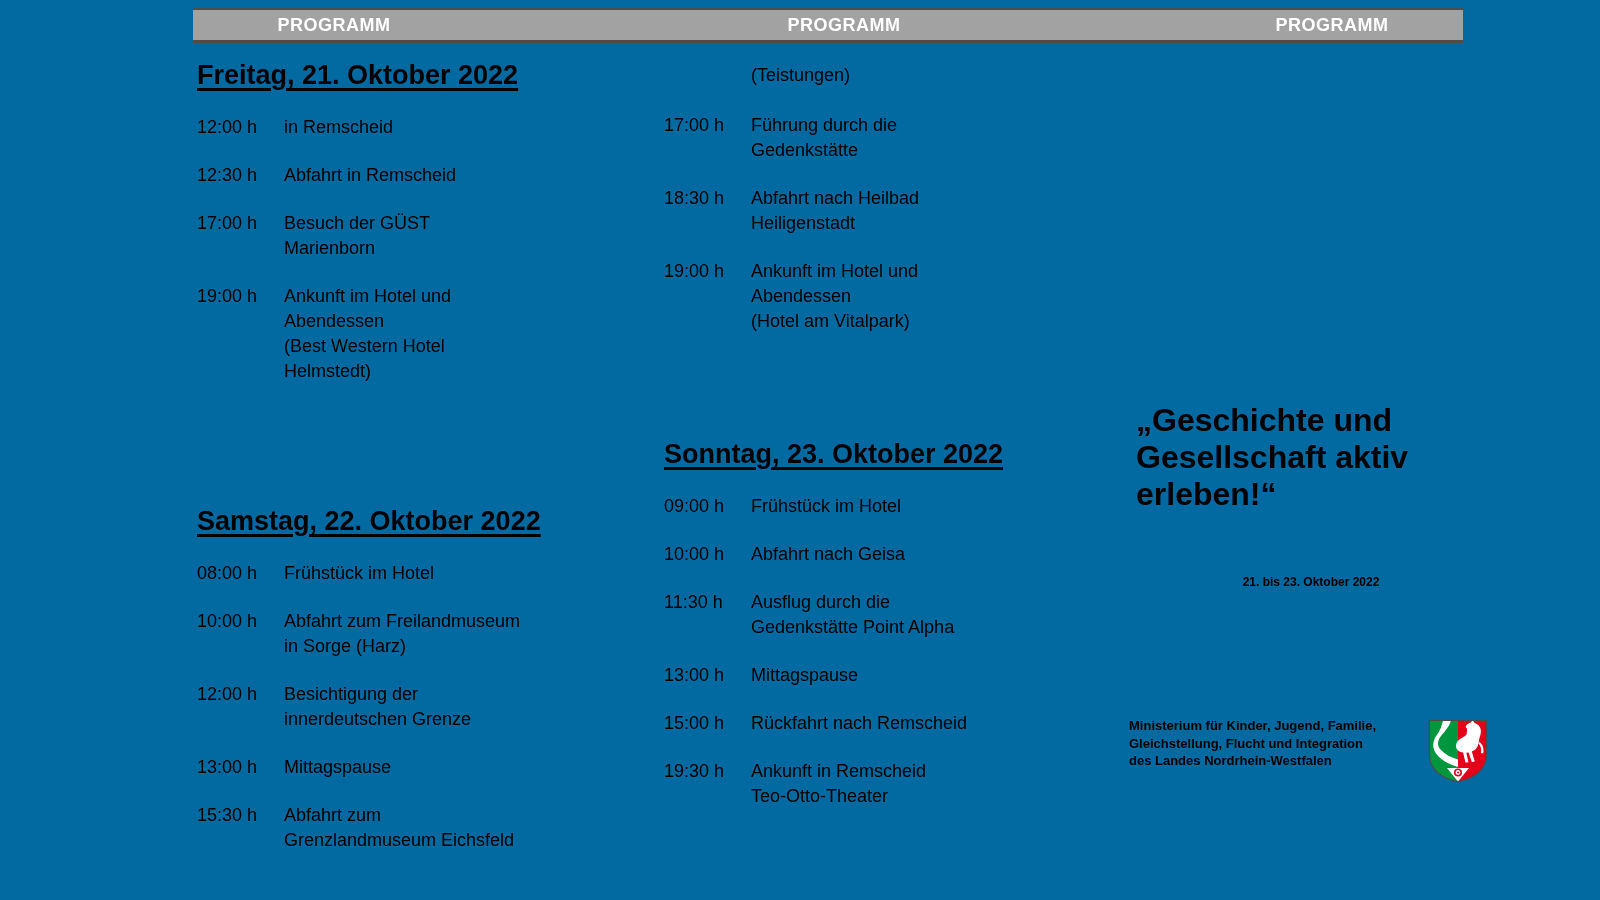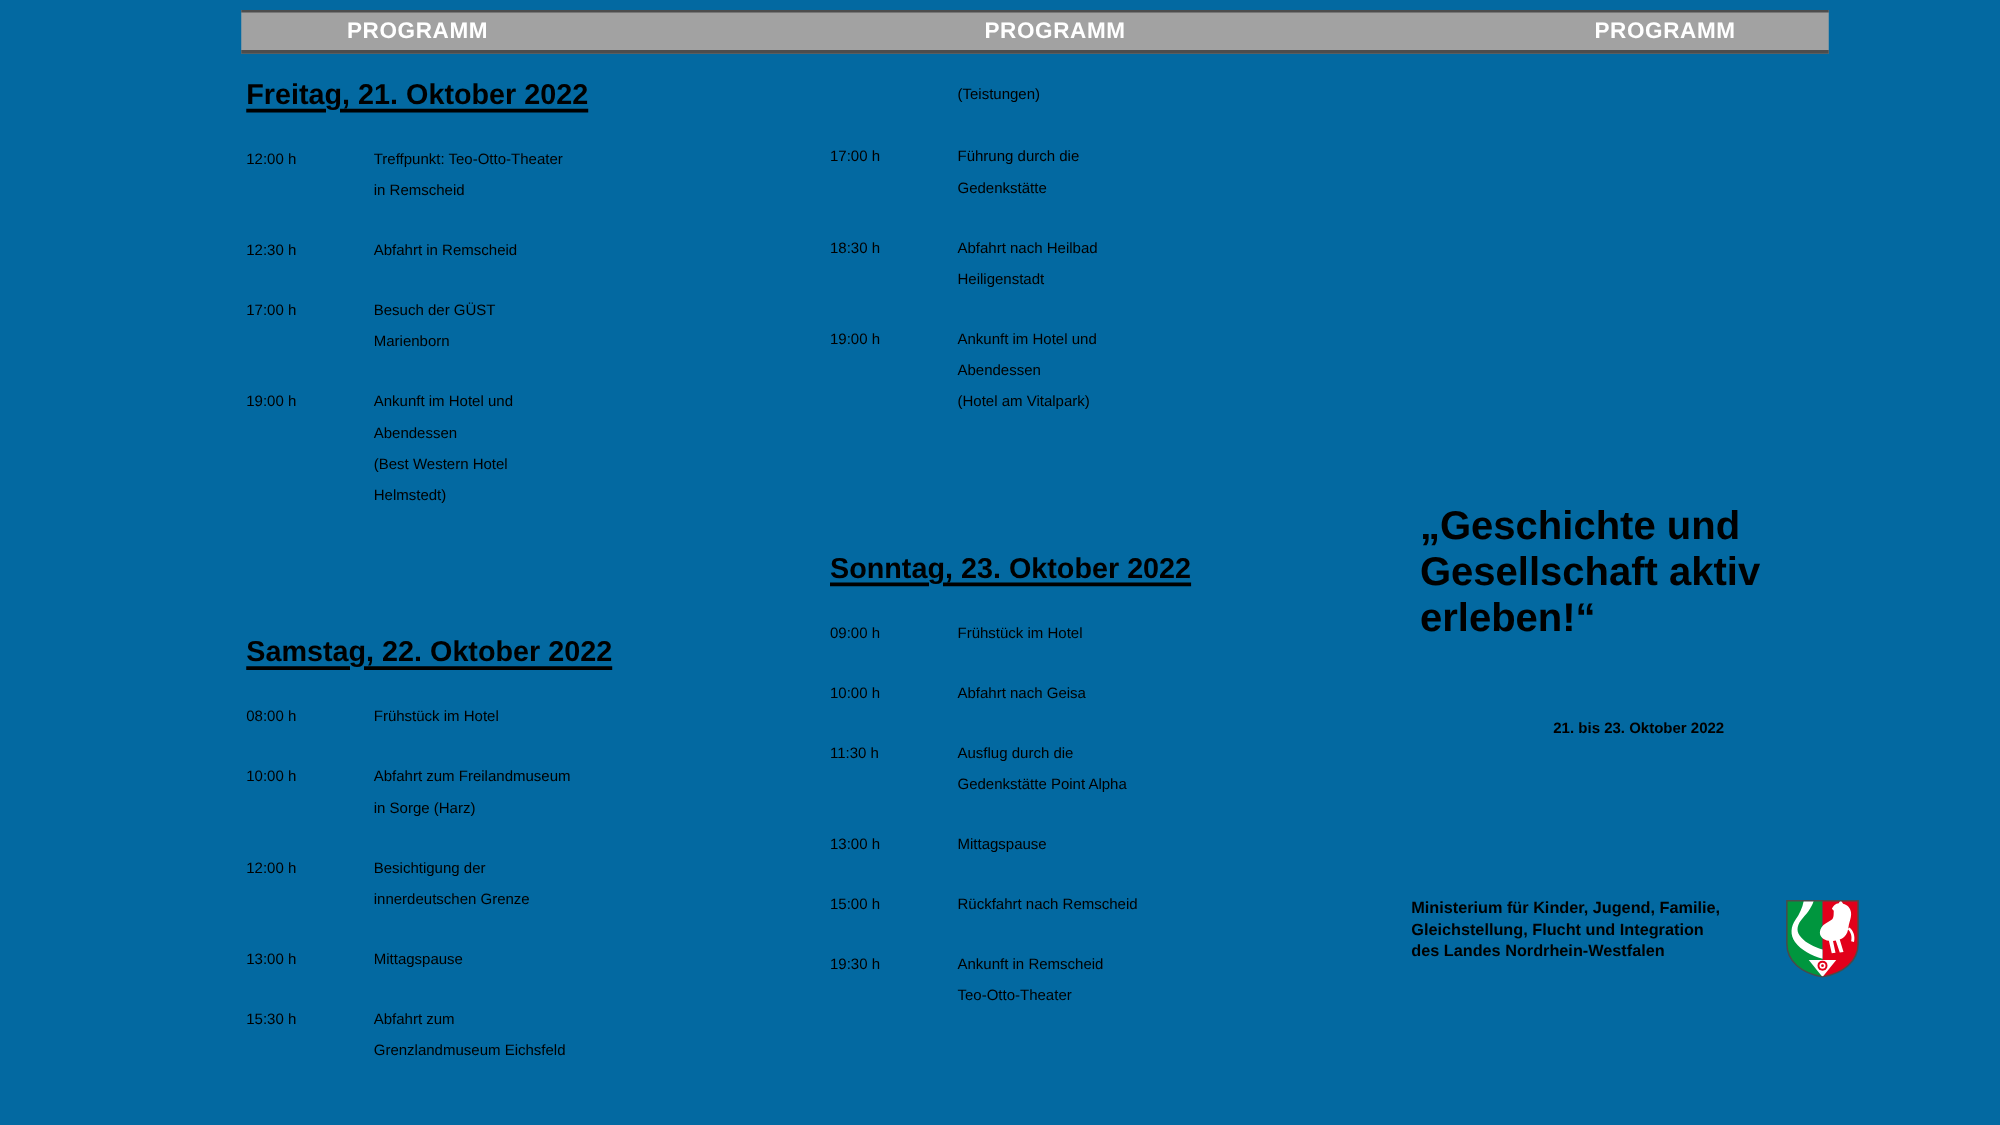--- a/index.html
+++ b/index.html
@@ -23,25 +23,25 @@
   .bar-label.p3 { left:1139px; }
 
   
   .section { position:absolute; }
   .sec-friday   { left:197px; top:60px; }
   .sec-saturday { left:197px; top:506px; }
   .sec-sat-cont { left:664px; top:63px; }
   .sec-sunday   { left:664px; top:439px; }
 
   .day-heading {
-    font-size:23px; line-height:30px; font-weight:700; white-space:nowrap;
+    font-size:27px; line-height:30px; font-weight:700; white-space:nowrap;
     text-decoration:underline; text-decoration-thickness:2.5px; text-underline-offset:4px;
     margin-bottom:25px;
   }
-  .item { display:flex; font-size:12px; line-height:25px; margin-bottom:23px;gap:15px; }
+  .item { display:flex; font-size:18px; line-height:25px; margin-bottom:23px; }
   .item.cont { margin-bottom:25px; }
   .time { flex:0 0 87px; white-space:nowrap; }
   .desc { }
   .line { white-space:nowrap; }
 
   
   .event-title {
     position:absolute; left:1136px; top:402px; width:350px; text-align:left;
     font-size:32px; line-height:37px; font-weight:700;
   }
@@ -66,21 +66,20 @@
     <span class="bar-label p2">PROGRAMM</span>
     <span class="bar-label p3">PROGRAMM</span>
   </div>
 
   <div class="section sec-friday">
     <div class="day-heading">Freitag, 21. Oktober 2022</div>
 
     <div class="item">
       <div class="time">12:00 h</div>
       <div class="desc">
-        <div class="line">Treffpunkt: Teo-Otto-Theater</div>
         <div class="line">in Remscheid</div>
       </div>
     </div>
     <div class="item">
       <div class="time">12:30 h</div>
       <div class="desc">
         <div class="line">Abfahrt in Remscheid</div>
       </div>
     </div>
     <div class="item">

